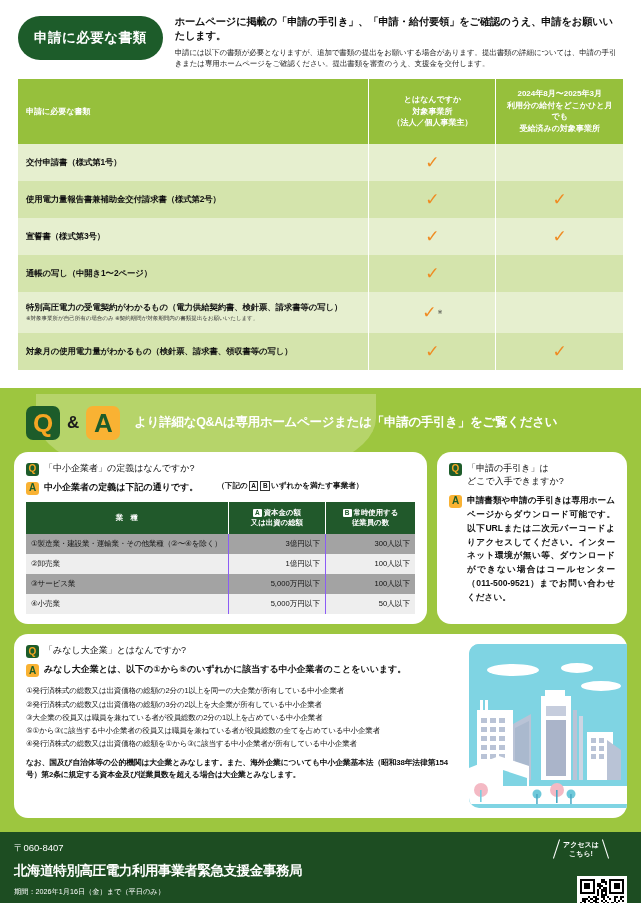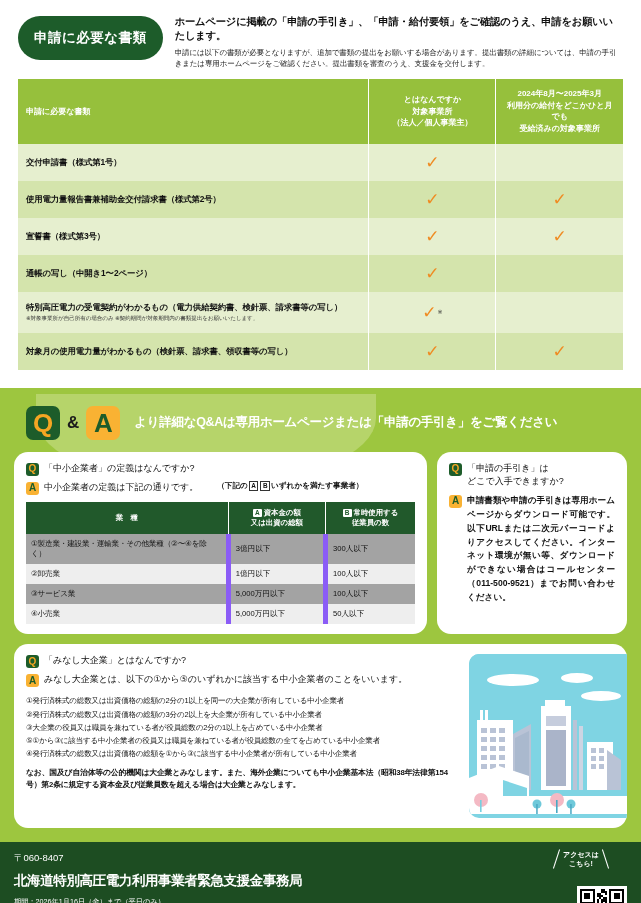--- a/index.html
+++ b/index.html
@@ -80,33 +80,33 @@
 
   .qline { display:flex; align-items:flex-start; gap: 5px; }
   .mini-q, .mini-a {
     flex: 0 0 auto; width: 13px; height: 13px; border-radius: 3px;
     display:flex; align-items:center; justify-content:center;
     font-size: 10px; font-weight:bold; line-height:1; margin-top: 1px;
   }
   .mini-q { background:#1d5c2a; color:#f5a623; }
   .mini-a { background:#f9b233; color:#1d5c2a; }
   .q-text { font-size: 9px; color:#111; line-height: 1.45; }
-  .a-text { font-size: 9px; color:#111; font-weight: normal; line-height:1.45; }
+  .a-text { font-size: 9px; color:#111; font-weight: bold; line-height:1.45; }
   .a-note { font-size: 7.6px; font-weight:bold; color:#111; margin-left: 18px; }
 
   
   .biz-table { width:100%; border-collapse: collapse; margin-top: 7px; table-layout: fixed; }
   .biz-table th {
     background:#21592b; color:#fff; font-size: 7.4px; font-weight:bold;
     padding: 6px 4px; line-height:1.4; text-align:center;
   }
   .biz-table th + th { border-left: 1px solid #fff; }
   .biz-table td { font-size: 7.6px; color:#111; padding: 5px 5px; }
   .biz-table td.b-name { text-align:left; letter-spacing:-0.2px; }
-  .biz-table td.b-val { text-align:left; border-left:5px solid #8b5cf6; }
+  .biz-table td.b-val { text-align:right; border-left:1px solid #8b5cf6; }
   .biz-table tr.r-odd td { background:#a3a3a3; }
   .biz-table tr.r-even td { background:#eeeeee; }
   .tag-ab {
     display:inline-block; background:#fff; color:#21592b; font-size:6.5px;
     font-weight:bold; padding: 0 2px; border-radius:1px; margin-right:2px;
     line-height: 1.3;
   }
   .tag-inline {
     display:inline-block; border:1px solid #333; color:#111; font-size:6.4px;
     padding: 0 1.5px; line-height:1.25; margin: 0 1px; font-weight:bold;

